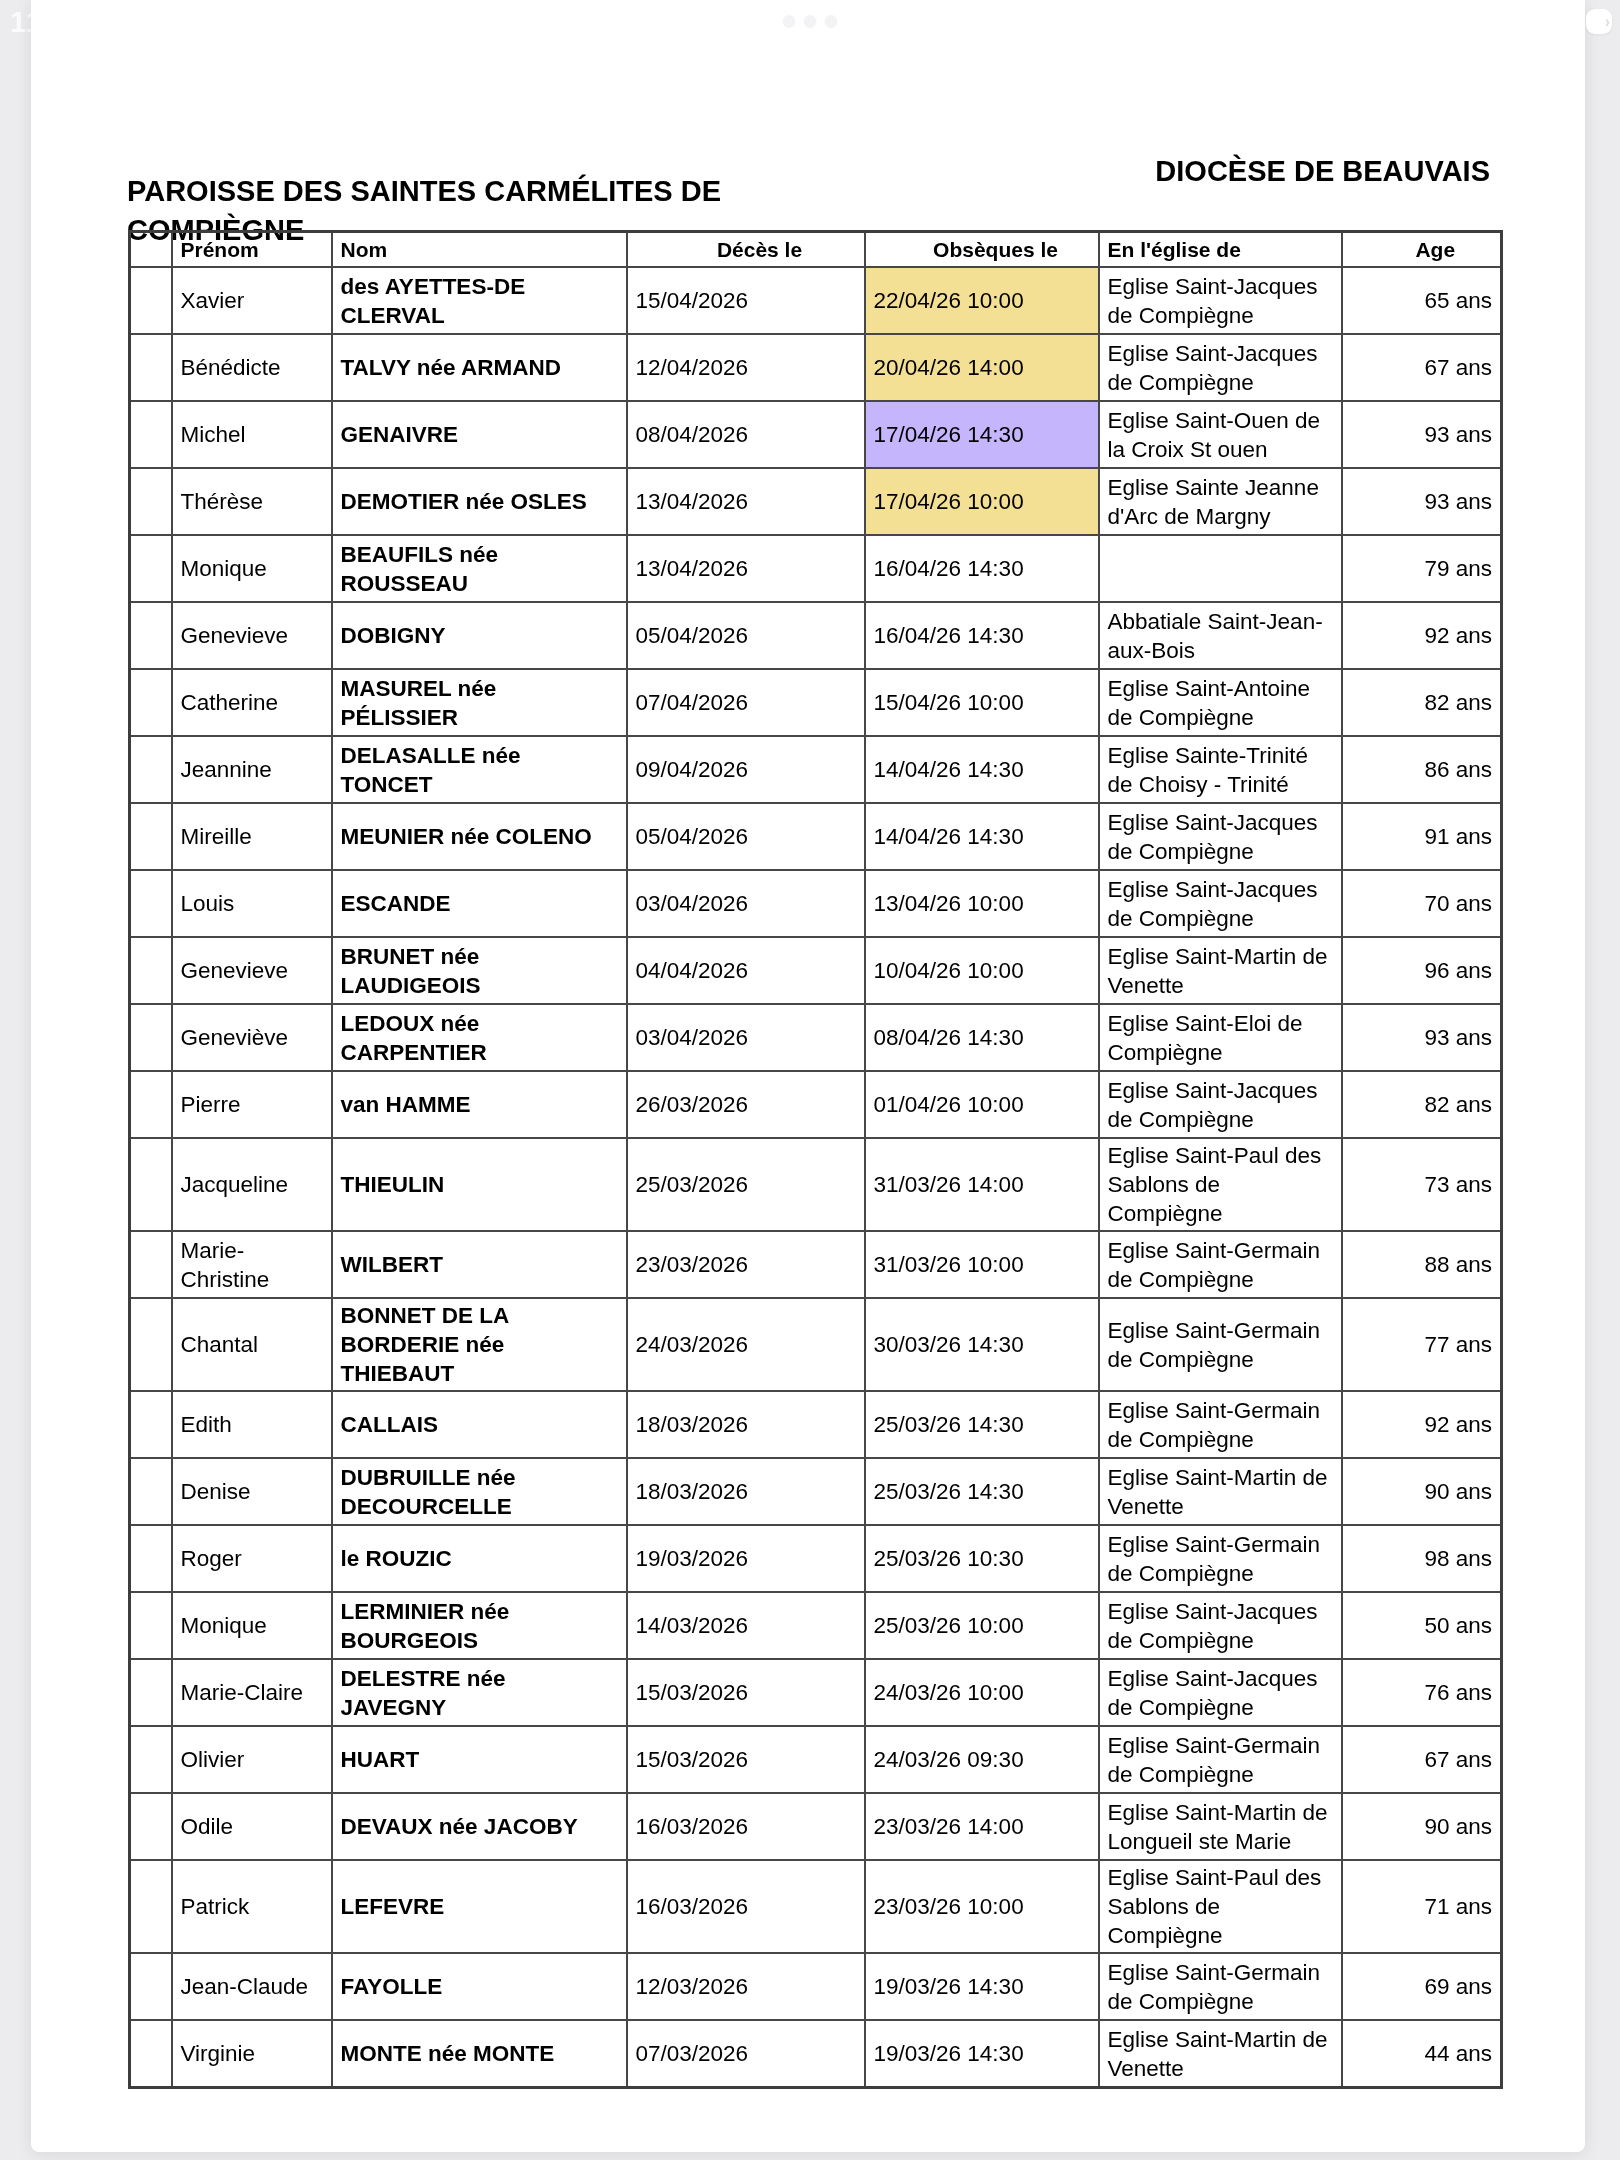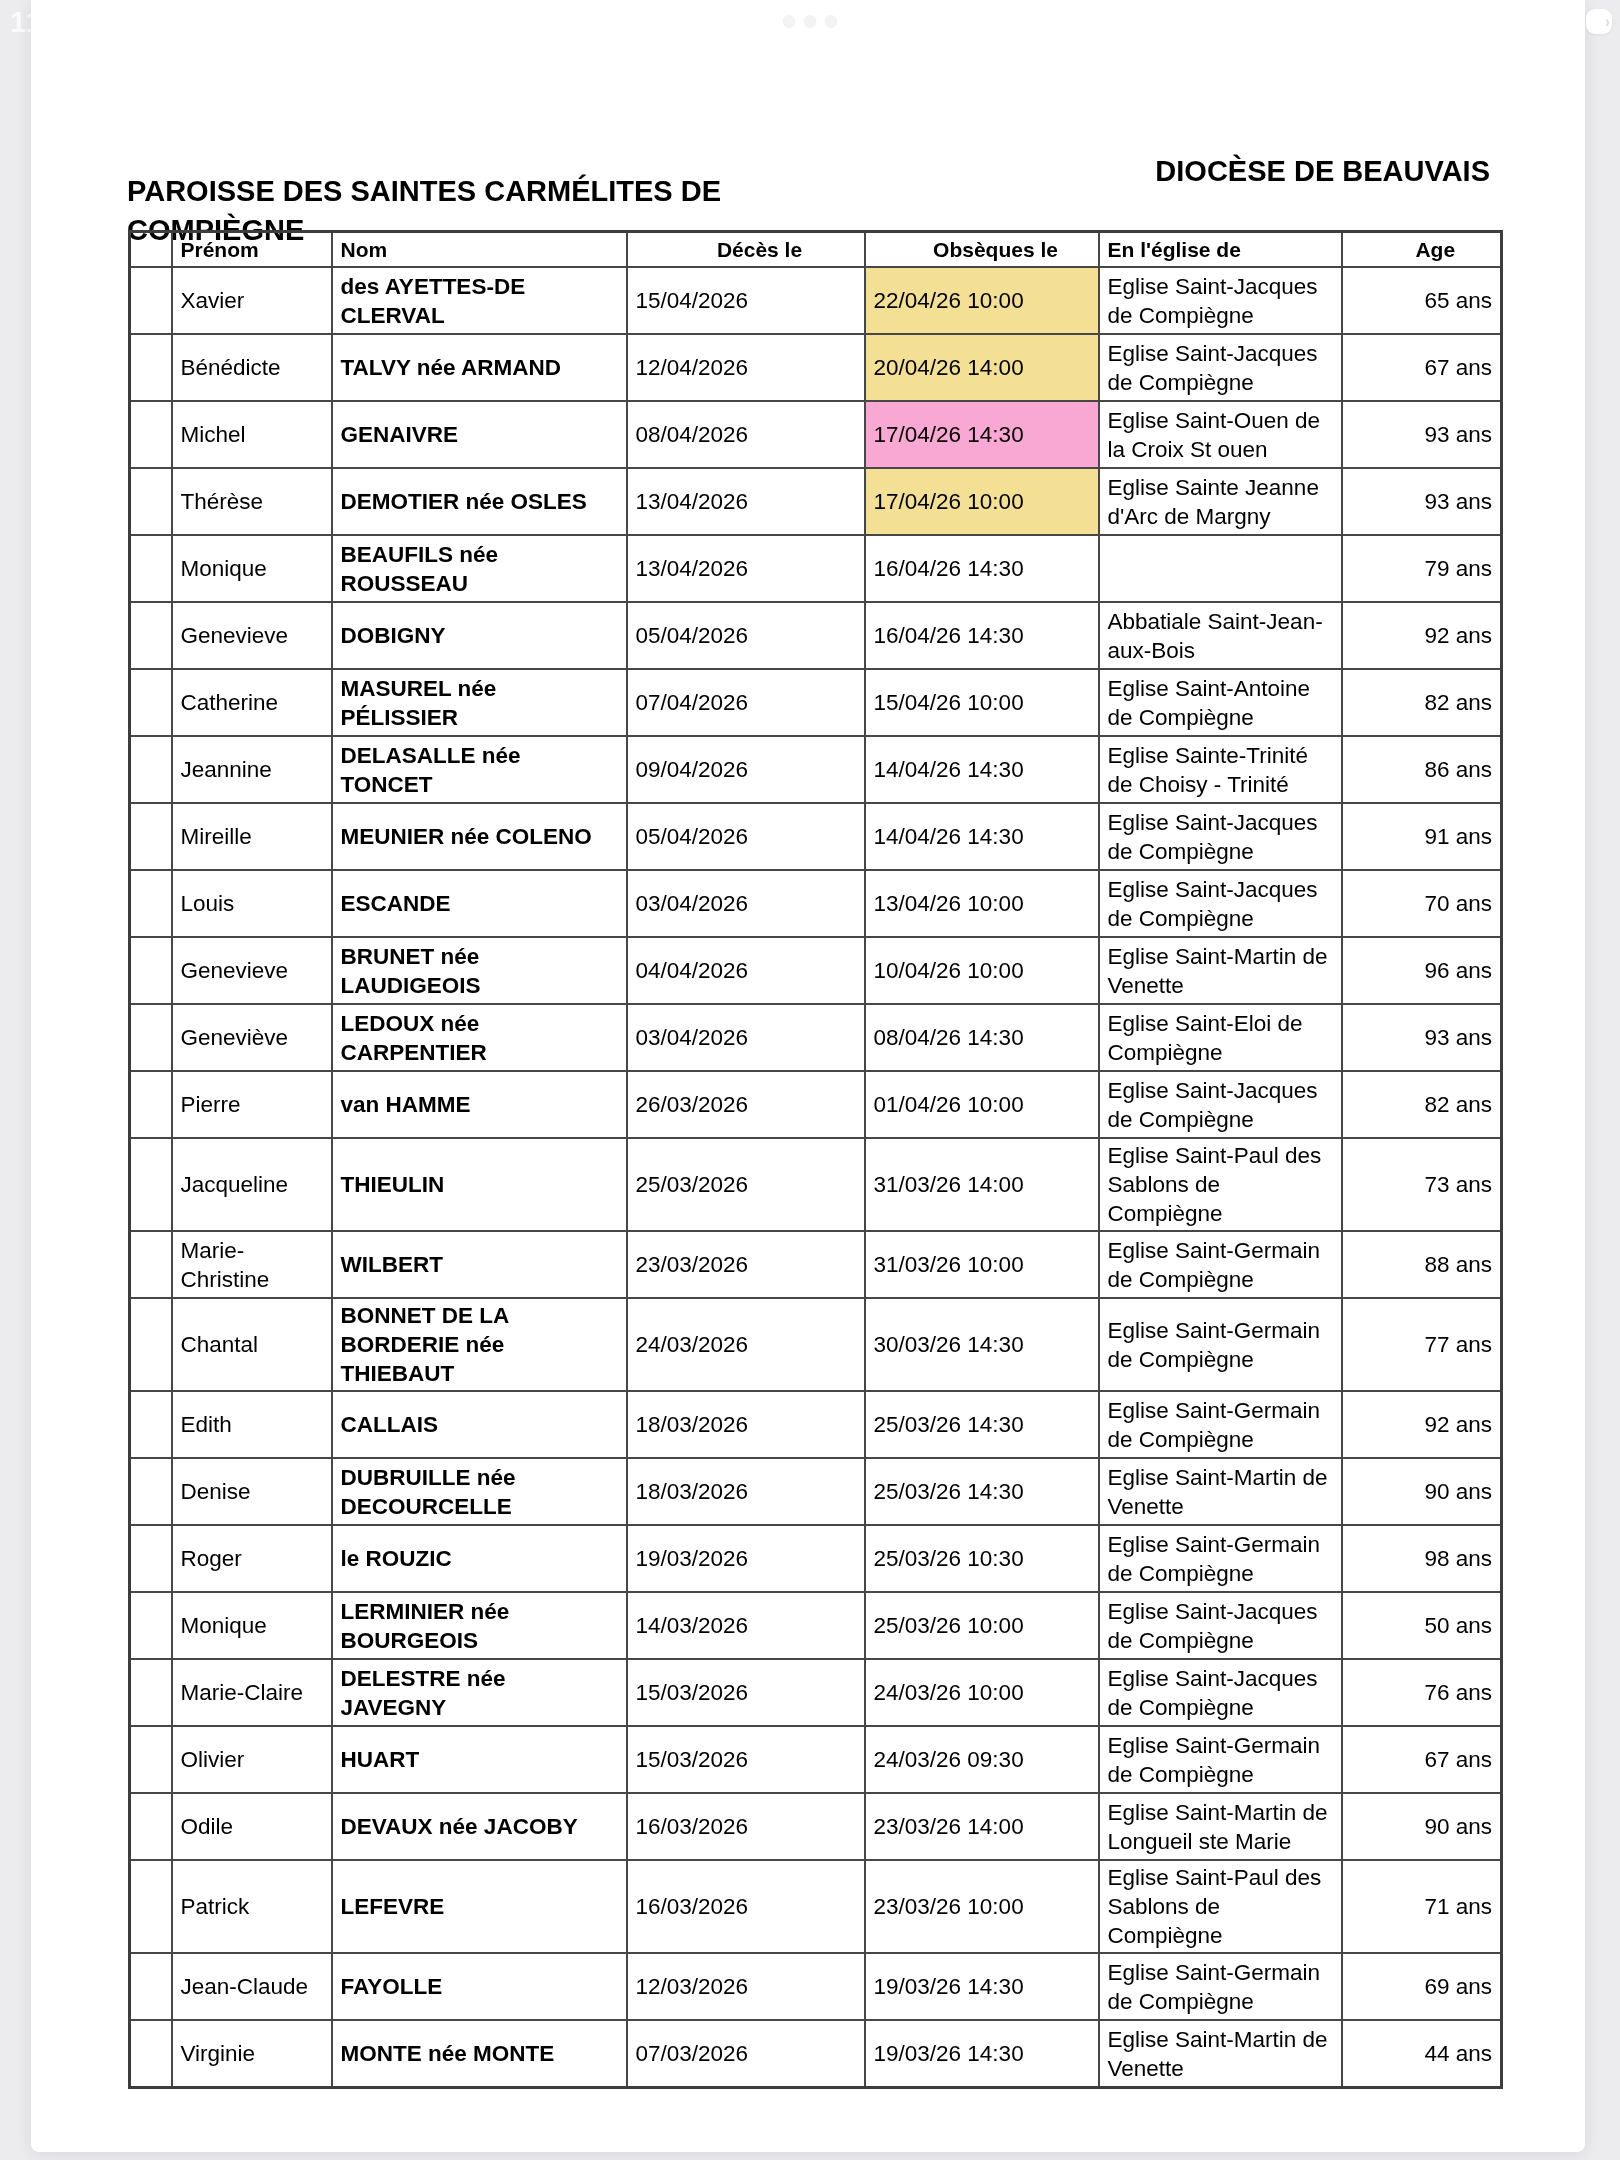--- a/index.html
+++ b/index.html
@@ -117,21 +117,21 @@
     <td class="c-deces">12/04/2026</td>
     <td class="c-obseques" style="background: rgb(243, 224, 149);">20/04/26 14:00</td>
     <td class="c-eglise">Eglise Saint-Jacques de Compiègne</td>
     <td class="c-age">67 ans</td>
   </tr>
         <tr>
     <td class="c-num"></td>
     <td class="c-prenom">Michel</td>
     <td class="c-nom">GENAIVRE</td>
     <td class="c-deces">08/04/2026</td>
-    <td class="c-obseques" style="background: #f9a8d4; margin-top: 15px;">17/04/26 14:30</td>
+    <td class="c-obseques" style="background: #c4b5fd; margin-top: 15px;">17/04/26 14:30</td>
     <td class="c-eglise">Eglise Saint-Ouen de la Croix St ouen</td>
     <td class="c-age">93 ans</td>
   </tr>
         <tr>
     <td class="c-num"></td>
     <td class="c-prenom">Thérèse</td>
     <td class="c-nom">DEMOTIER née OSLES</td>
     <td class="c-deces">13/04/2026</td>
     <td class="c-obseques" style="background: rgb(243, 224, 149);">17/04/26 10:00</td>
     <td class="c-eglise">Eglise Sainte Jeanne d'Arc de Margny</td>

